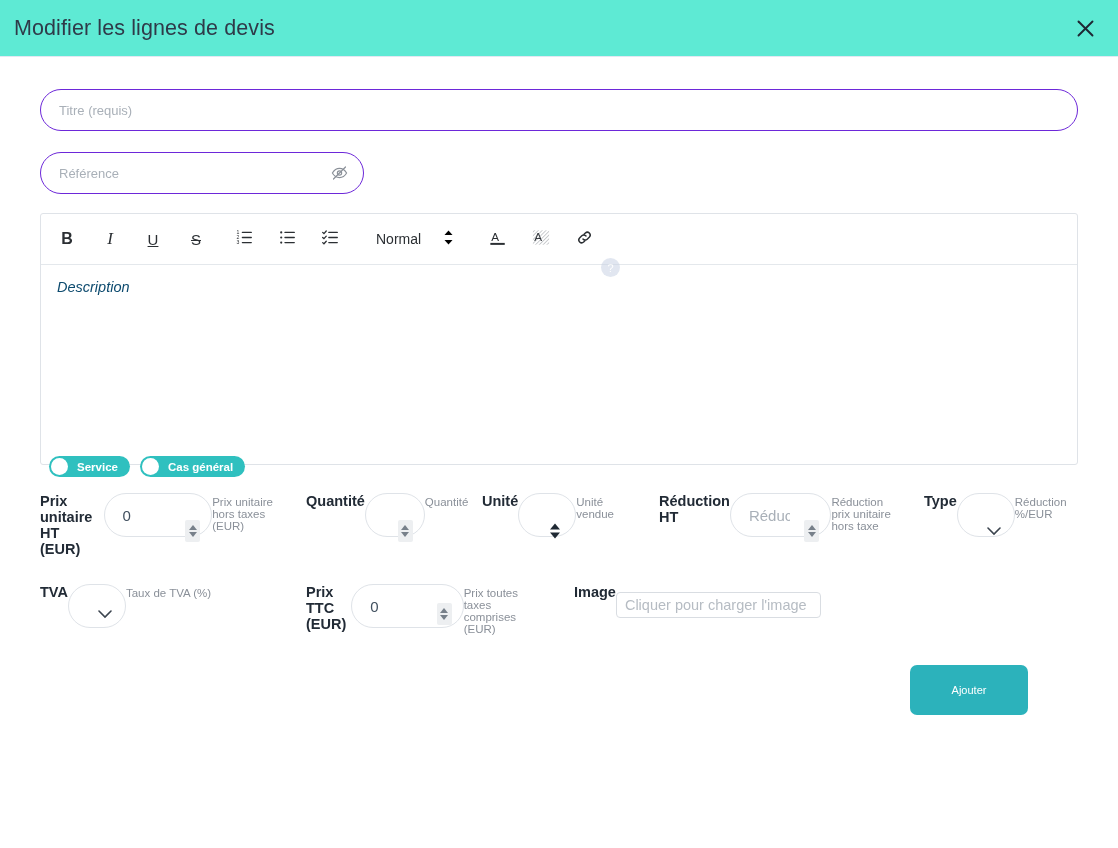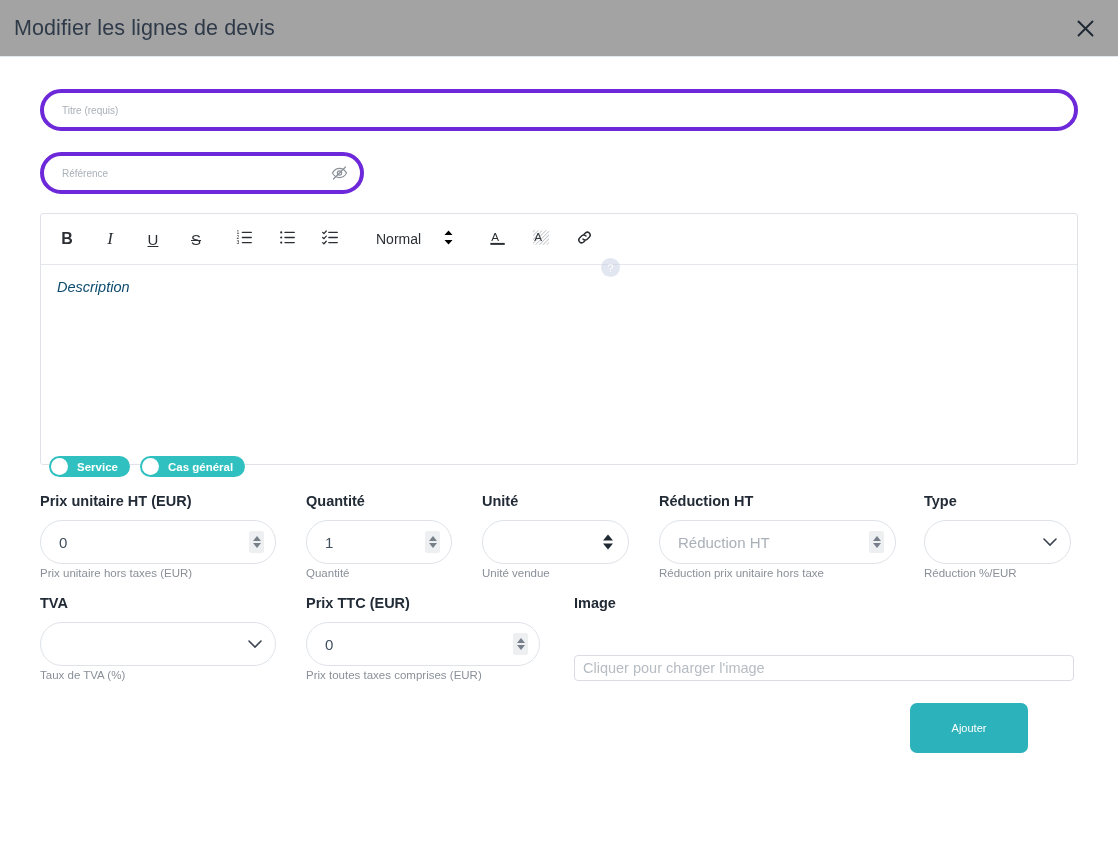--- a/index.html
+++ b/index.html
@@ -7,21 +7,21 @@
     margin: 0; padding: 0;
     width: 1118px; height: 848px;
     background: #ffffff;
     font-family: "Liberation Sans", sans-serif;
     overflow: hidden;
   }
 
   
   .modal-header {
     height: 57px;
-    background: #a3a3a3;
+    background: #5eead4;
     display: flex;
     align-items: center;
     justify-content: space-between;
     padding: 0 16px 0 14px;
     border-bottom: 1px solid #e2e8f2;
   }
   .modal-title {
     font-size: 21.5px;
     color: #2f3a49;
     font-weight: 400;
@@ -37,25 +37,25 @@
 
   
   .modal-body {
     padding: 32px 40px 0 40px;
     position: relative;
   }
 
   .input-base {
     width: 100%;
     height: 42px;
-    border: 4px solid #6d28d9;
+    border: 1px solid #6d28d9;
     border-radius: 21px;
     background: #fff;
     padding: 0 18px;
-    font-size: 10px;
+    font-size: 13px;
     color: #42505f;
     font-family: "Liberation Sans", sans-serif;
     outline: none;
   }
   .input-base::placeholder { color: #a9b0b8; }
 
   .row-title { margin-bottom: 21px; }
 
   .row-ref {
     display: flex;
@@ -167,21 +167,21 @@
     font-size: 11.5px;
     font-weight: bold;
     white-space: nowrap;
   }
 
   
   .fields-row {
     display: flex;
     margin-top: 16px;
   }
-  .field { display: flex; flex-direction: column; justify-content: space-between; }
+  .field { display: flex; flex-direction: row; }
   .field-label {
     font-size: 14.5px;
     font-weight: bold;
     color: #222b36;
     margin-bottom: 11px;
   }
   .field-hint {
     font-size: 11.5px;
     color: #8a9099;
     margin-top: 3px;

